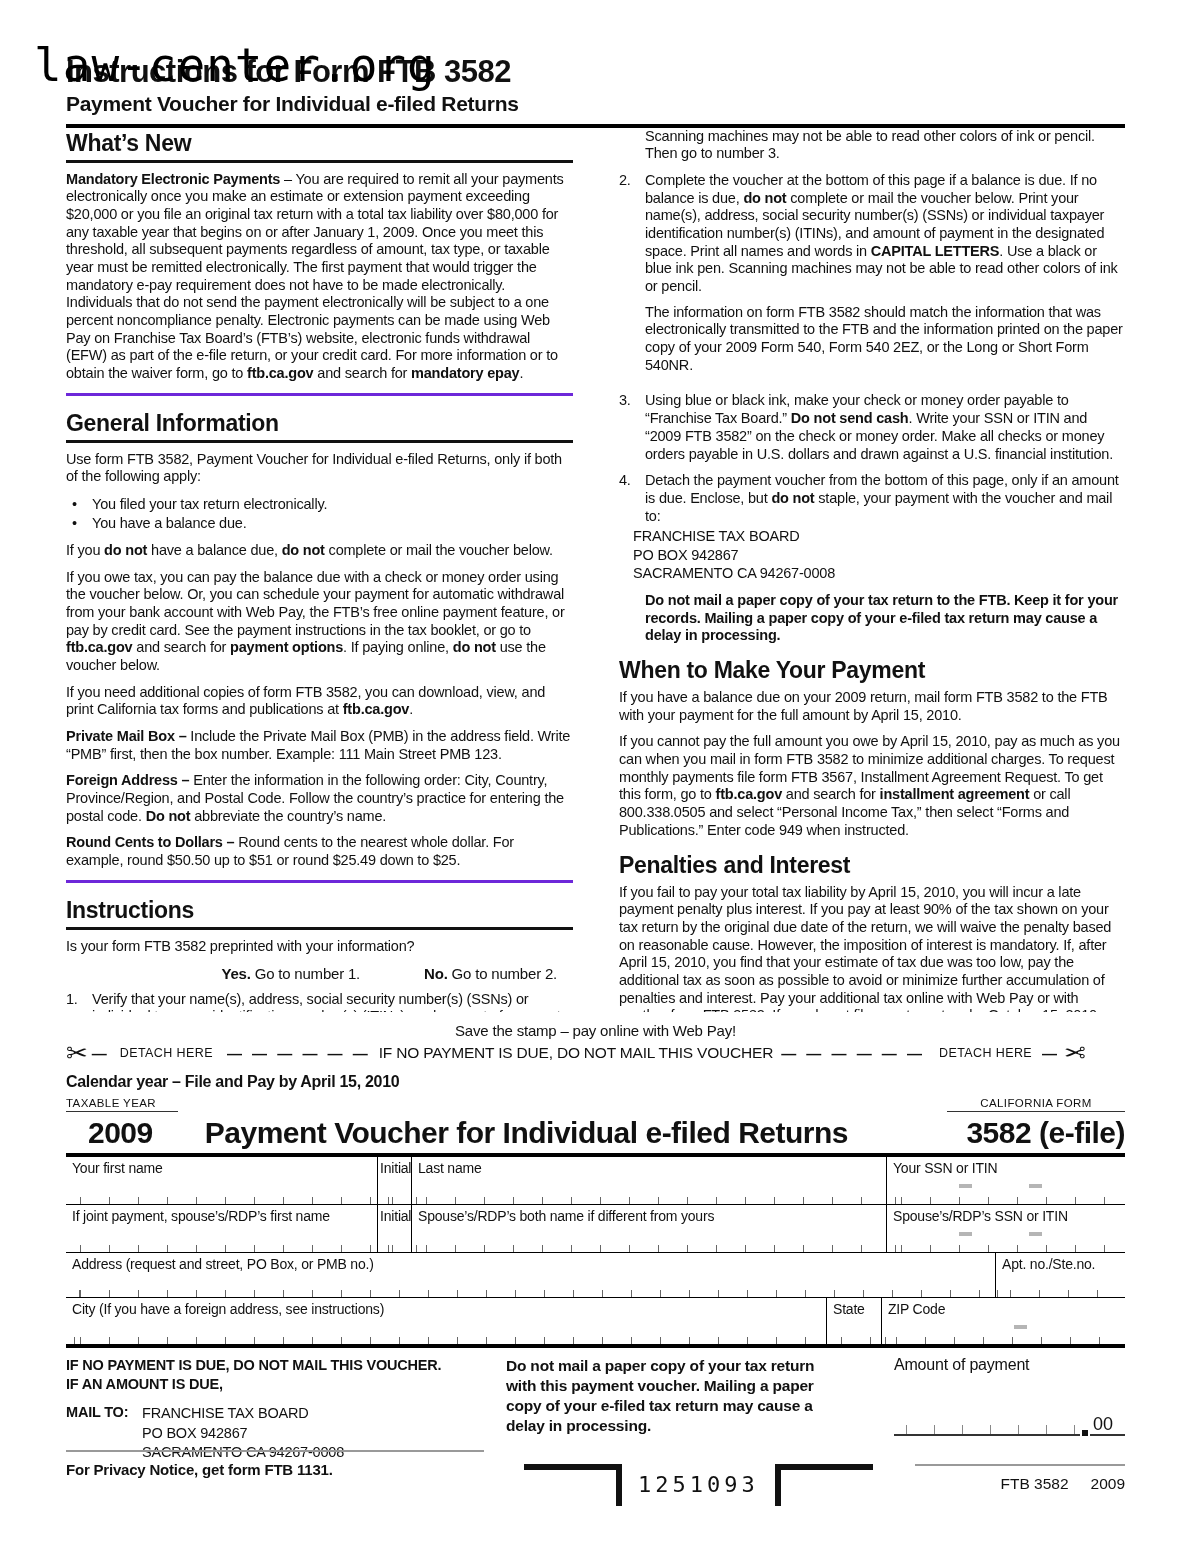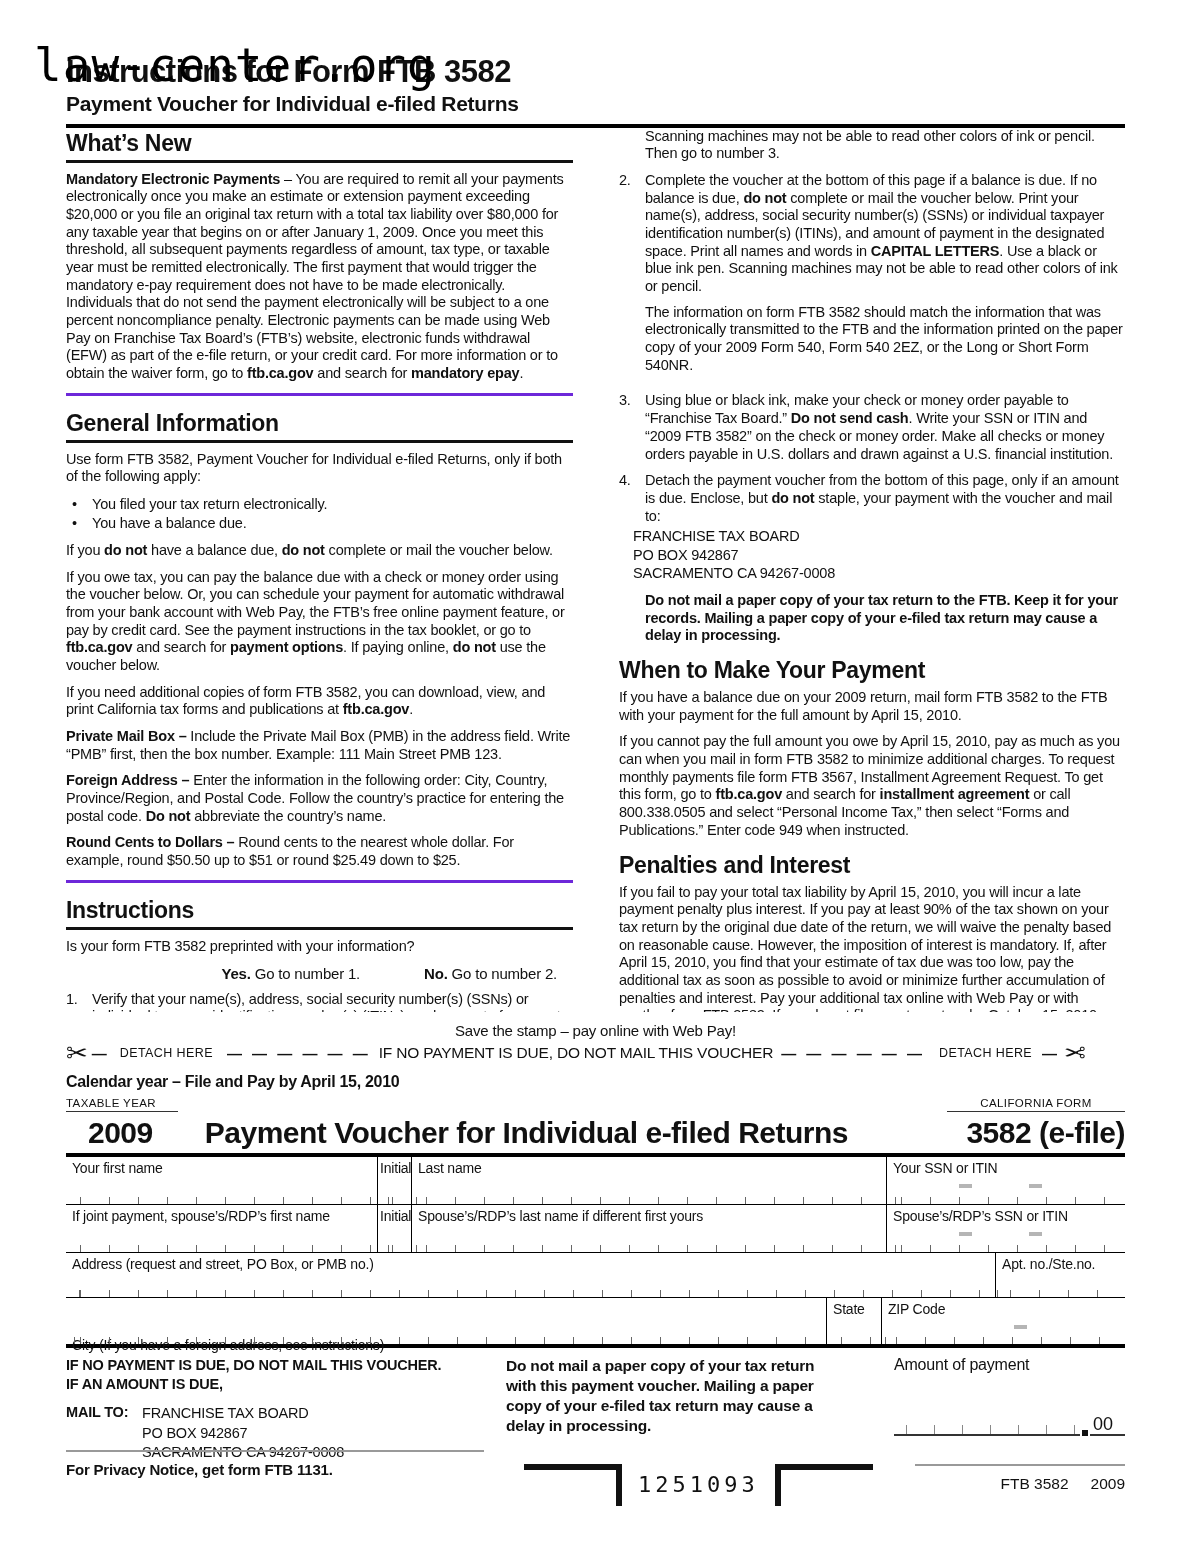--- a/index.html
+++ b/index.html
@@ -69,21 +69,21 @@
     background-position:14px 0;}
   .r-name{height:47px;}
   .r-addr{height:44px;}
   .r-city{height:46px;}
   .w-fn{width:311px;}
   .w-init{width:34px;padding-left:2px;padding-right:0;}
   .w-ln{flex:1;}
   .w-ssn{width:239px;}
   .w-addr{flex:1;}
   .w-apt{width:130px;}
-  .w-city{flex:1;margin-top:36px;}
+  .w-city{flex:1;}
   .w-state{width:55px;}
   .w-zip{width:244px;}
   .gray-dash{position:absolute;width:13px;height:4px;background:#b5b5b5;top:27px;}
   .gd1{left:72px;} .gd2{left:142px;} .gdz{left:132px;}
 
   .vbottom{display:flex;padding-top:8px;min-height:96px;}
   .b-left{width:440px;flex:none;}
   .warn{font-weight:bold;font-size:14.5px;line-height:1.28;letter-spacing:-0.2px;}
   .mailto{display:flex;margin-top:11px;font-size:14.5px;letter-spacing:-0.2px;}
   .mailto .lbl{font-weight:bold;width:76px;flex:none;}
@@ -229,21 +229,21 @@
       <div class="vcell w-ln">Last name</div>
       <div class="vcell w-ssn">
         <span>Your SSN or ITIN</span>
         <span class="gray-dash gd1"></span>
         <span class="gray-dash gd2"></span>
       </div>
     </div>
     <div class="vrow r-name">
       <div class="vcell w-fn">If joint payment, spouse’s/RDP’s first name</div>
       <div class="vcell w-init">Initial</div>
-      <div class="vcell w-ln">Spouse’s/RDP’s last name if different first yours</div>
+      <div class="vcell w-ln">Spouse’s/RDP’s both name if different from yours</div>
       <div class="vcell w-ssn">
         <span>Spouse’s/RDP’s SSN or ITIN</span>
         <span class="gray-dash gd1"></span>
         <span class="gray-dash gd2"></span>
       </div>
     </div>
     <div class="vrow r-addr">
       <div class="vcell w-addr">Address (request and street, PO Box, or PMB no.)</div>
       <div class="vcell w-apt">Apt. no./Ste.no.</div>
     </div>

